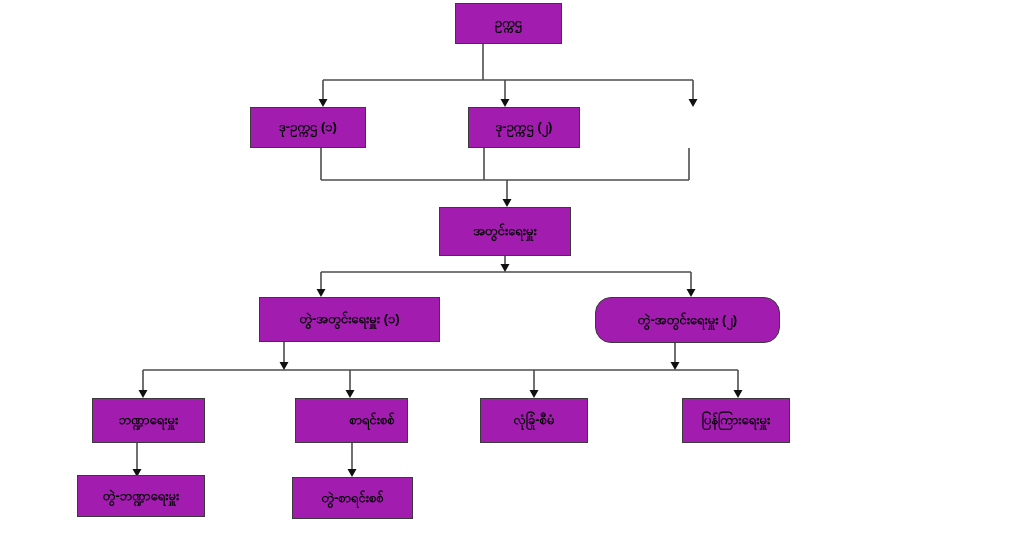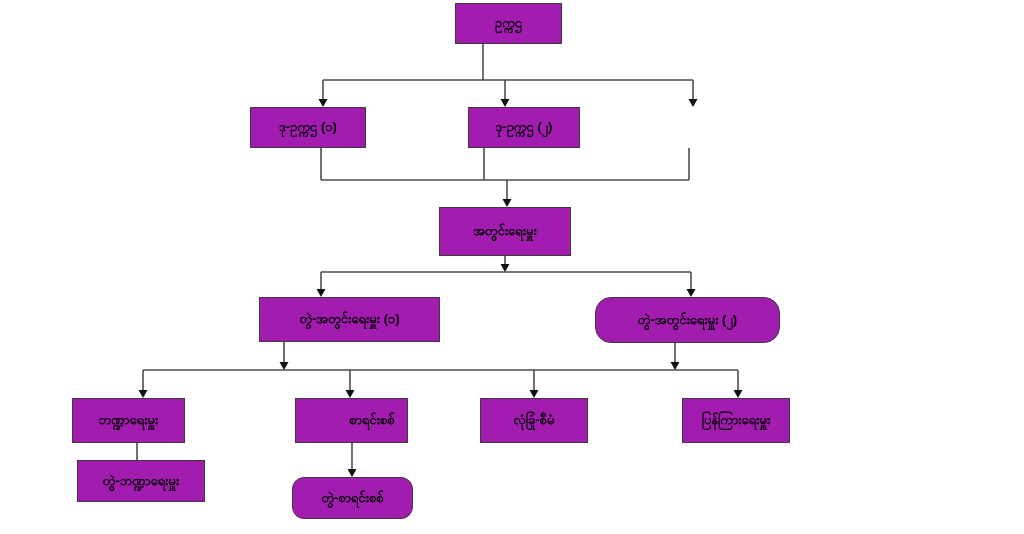--- a/index.html
+++ b/index.html
@@ -43,26 +43,26 @@
     white-space: nowrap;
   }
   
   .n-chairman        { left: 455px; top:   3px; width: 107px; height: 41px; }
   .n-vice1           { left: 250px; top: 107px; width: 116px; height: 41px; }
   .n-vice2           { left: 468px; top: 107px; width: 112px; height: 41px; }
   .n-vice3           { left: 640px; top: 107px; width: 110px; height: 41px; }
   .n-secretary       { left: 439px; top: 207px; width: 132px; height: 49px; }
   .n-jointsec1       { left: 227px; top: 297px; width: 181px; height: 45px; margin-left: 32px; }
   .n-jointsec2       { left: 595px; top: 297px; width: 185px; height: 46px; border-radius: 16px; }
-  .n-treasurer       { left:  72px; top: 398px; width: 113px; height: 45px; font-family: Liberation Serif, serif; }
+  .n-treasurer       { left:  92px; top: 398px; width: 113px; height: 45px; font-family: Liberation Serif, serif; }
   .n-auditor         { left: 295px; top: 398px; width: 113px; height: 45px; padding-left: 45px; }
   .n-security        { left: 480px; top: 398px; width: 108px; height: 45px; }
   .n-information     { left: 682px; top: 398px; width: 108px; height: 45px; }
-  .n-jointtreasurer  { left:  77px; top: 460px; width: 128px; height: 42px; }
-  .n-jointauditor    { left: 292px; top: 477px; width: 121px; height: 42px; border-radius: 12px; }
+  .n-jointtreasurer  { left:  77px; top: 475px; width: 128px; height: 42px; }
+  .n-jointauditor    { left: 292px; top: 477px; width: 121px; height: 42px; }
 </style>
 </head>
 <body>
 
 <div class="canvas">
 
   <svg class="connectors" viewBox="0 0 1024 534" xmlns="http://www.w3.org/2000/svg">
     <g stroke="#4d4d4d" stroke-width="1.6" fill="none">
 
       <path d="M483 44 V80"></path>

